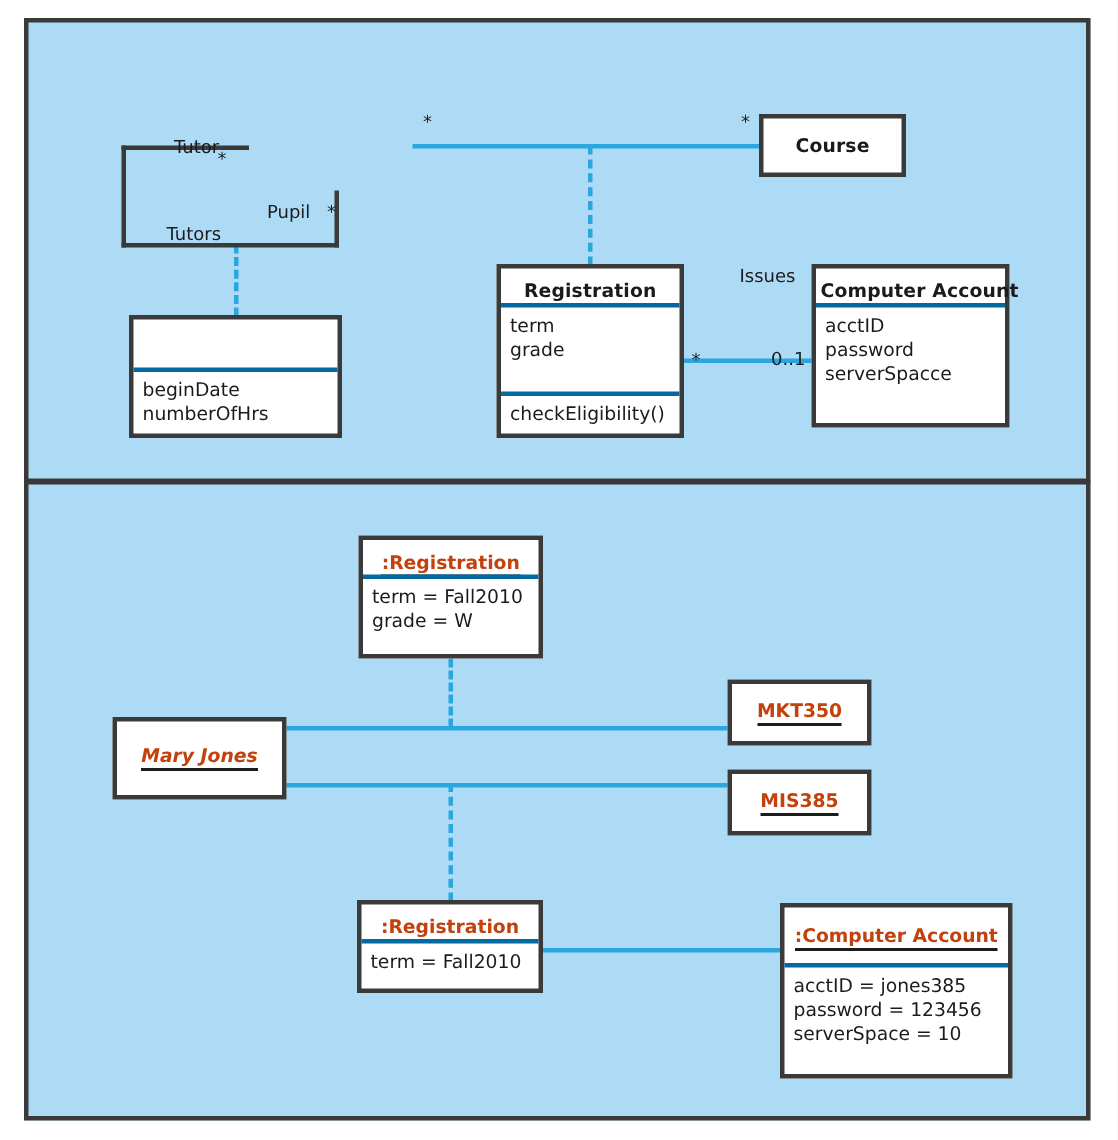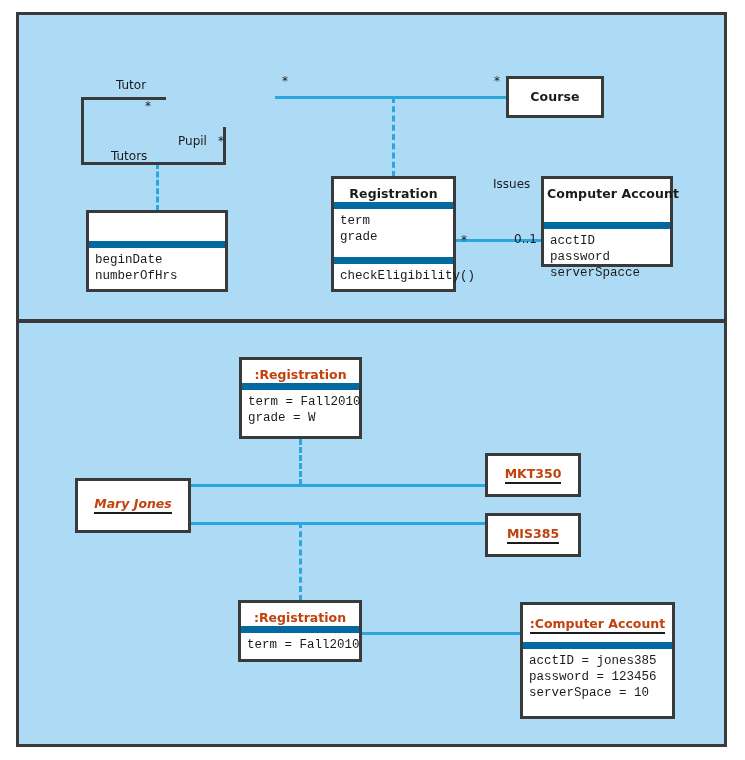--- a/index.html
+++ b/index.html
@@ -36,21 +36,21 @@
     border: 3px solid #3a3a3a;
     box-sizing: border-box;
     display: flex;
     flex-direction: column;
     z-index: 5;
   }
   .compartment {
     box-sizing: border-box;
     padding: 4px 6px 5px 6px;
   }
-  .compartment + .compartment { border-top: 7px solid #0369a1; font-family: Liberation Mono, monospace; }
+  .compartment + .compartment { border-top: 3px solid #0369a1; }
 
   .cls-name {
     text-align: center;
     font-weight: bold;
     font-size: 12.5px;
     color: #1b1b1b;
     letter-spacing: .1px;
     white-space: nowrap;
   }
   .obj-name {
@@ -150,30 +150,30 @@
     <div class="compartment cls-name pad-name">Registration</div>
     <div class="compartment attr-list" style="flex:1;">
       <div>term</div>
       <div>grade</div>
     </div>
     <div class="compartment op-list">
       <div>checkEligibility()</div>
     </div>
   </div>
 
-  <div class="uml-box" id="box-computer-account" style="left:541px; top:176px; width:132px; height:91px;">
+  <div class="uml-box" id="box-computer-account" style="left:541px; top:176px; width:132px; height:109px;">
     <div class="compartment cls-name pad-name" style="padding-left:3px; padding-right:3px;">Computer Account</div>
-    <div class="compartment attr-list" style="flex:1;margin-top:20px;">
+    <div class="compartment attr-list" style="flex:1;">
       <div>acctID</div>
       <div>password</div>
       <div>serverSpacce</div>
     </div>
   </div>
 
-  <div class="label" style="left:116px; top:78px;">Tutor</div>
+  <div class="label" style="left:116px; top:91px;">Tutor</div>
   <div class="label" style="left:178px; top:134px;">Pupil</div>
   <div class="label" style="left:111px; top:149px;">Tutors</div>
   <div class="label" style="left:493px; top:177px;">Issues</div>
 
   <div class="mult" style="left:145px; top:99px;">*</div>
   <div class="mult" style="left:218px; top:134px;">*</div>
   <div class="mult" style="left:282px; top:74px;">*</div>
   <div class="mult" style="left:494px; top:74px;">*</div>
   <div class="mult" style="left:461px; top:233px;">*</div>
   <div class="mult" style="left:514px; top:232px;">0..1</div>

